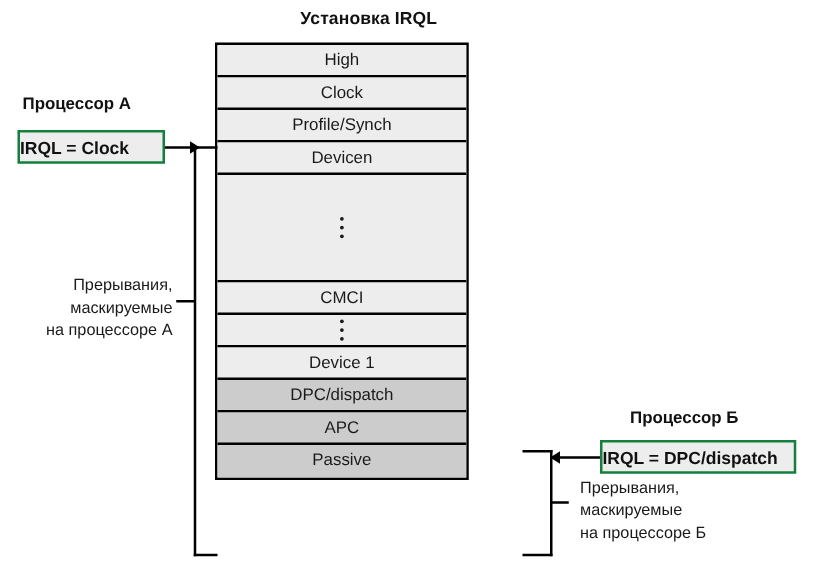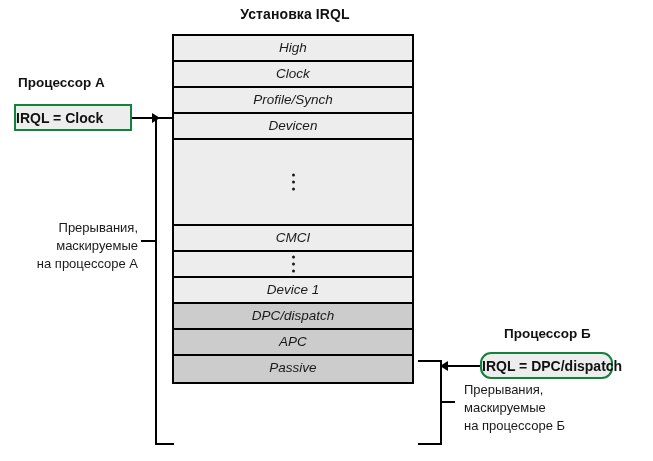--- a/index.html
+++ b/index.html
@@ -27,25 +27,24 @@
     font-weight: bold;
     letter-spacing: .1px;
     color: #111;
   }
 
   
   #irql-stack {
     position: absolute;
     left: 172px;
     top: 34px;
-    width: 242px;
+    width: 203px;
     border: 2px solid #000;
     box-sizing: border-box;
     background: #ededed;
-    font-style: italic;
   }
   .irql-row {
     position: relative;
     box-sizing: border-box;
     height: 26px;
     line-height: 24px;
     text-align: center;
     font-size: 13.5px;
     color: #1a1a1a;
     background: #ededed;
@@ -101,21 +100,21 @@
     white-space: nowrap;
     display: flex;
     align-items: center;
     justify-content: flex-start;
   }
 
   #proc-a-title { left: 18px;  top: 75px; }
   #proc-a-box   { left: 14px;  top: 104px; width: 118px; height: 27px; }
 
   #proc-b-title { left: 504px; top: 326px; }
-  #proc-b-box   { left: 480px; top: 352px; width: 133px; height: 27px; border-radius: 11px; }
+  #proc-b-box   { left: 480px; top: 352px; width: 157px; height: 27px; }
 
   
   .mask-text {
     position: absolute;
     font-size: 13px;
     line-height: 18px;
     color: #1a1a1a;
     white-space: nowrap;
   }
   #mask-a-text { left: 28px;  top: 219px; width: 110px; text-align: right; }

